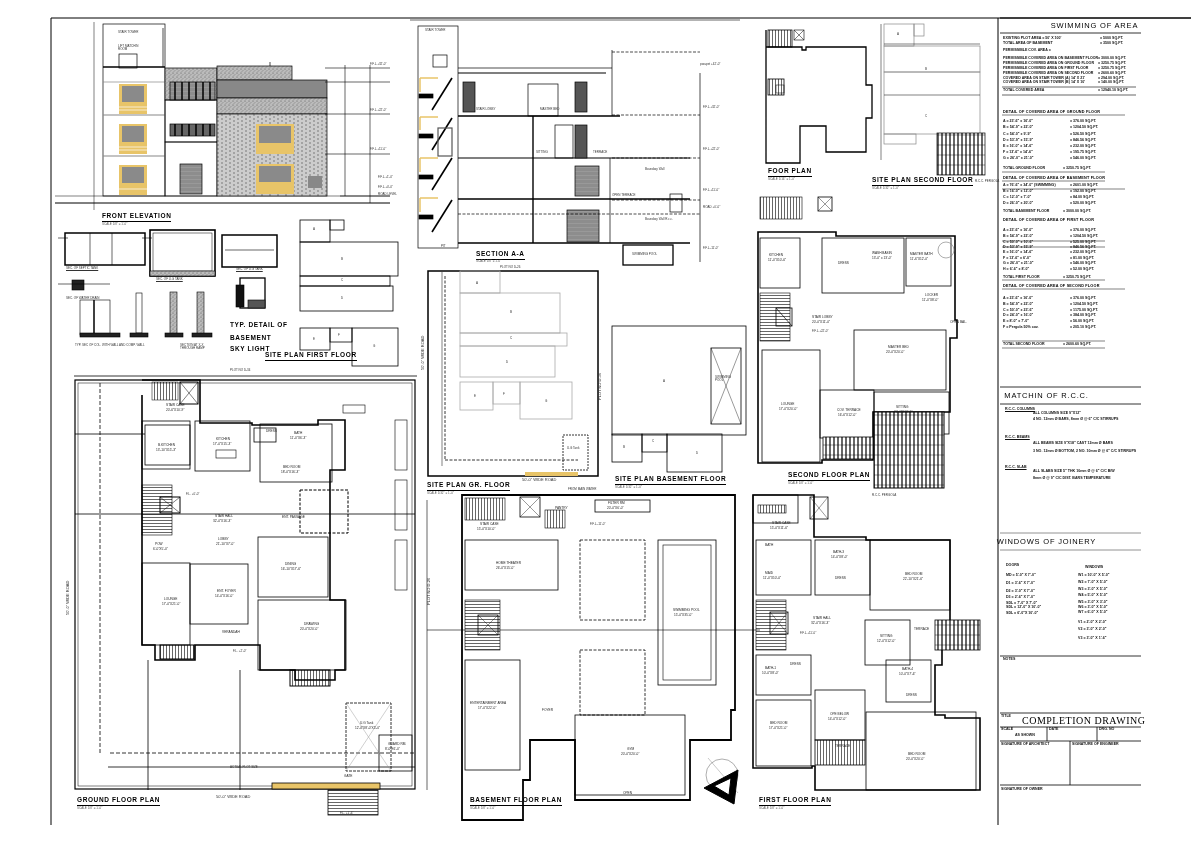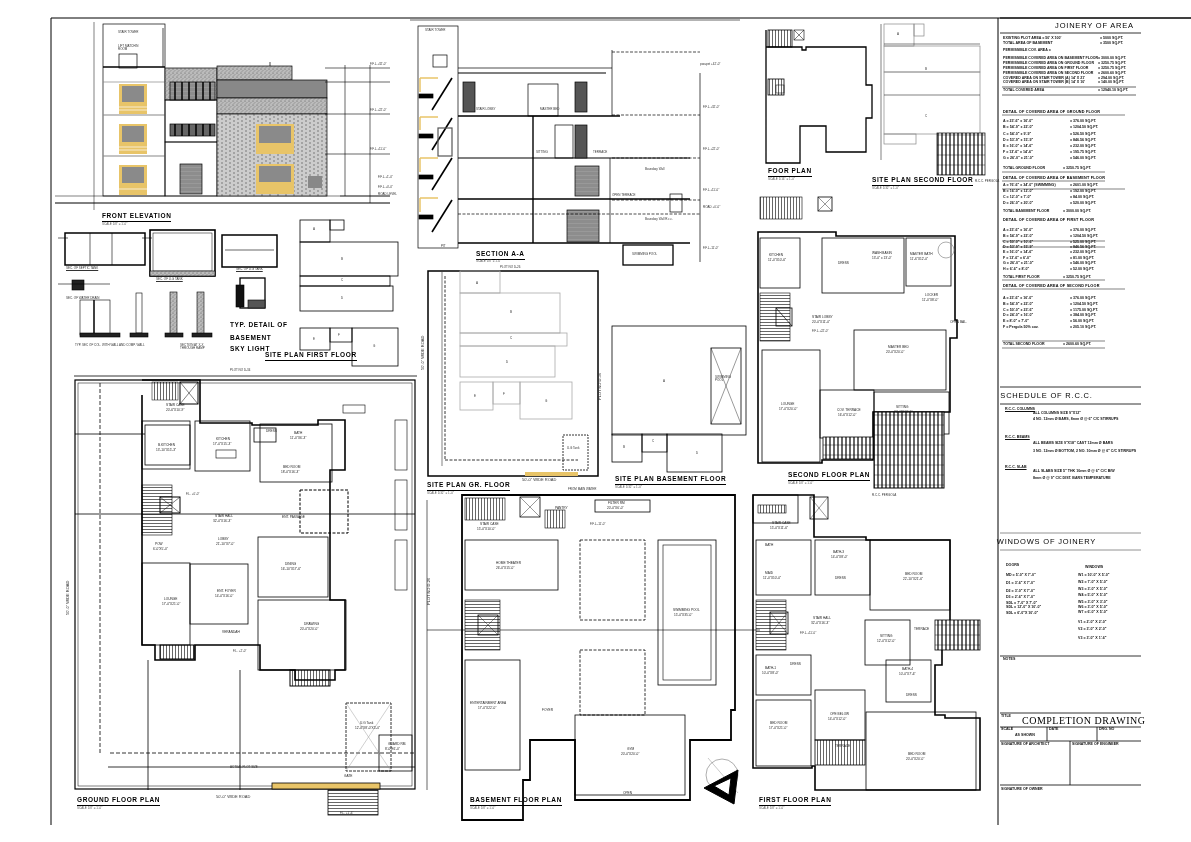--- a/index.html
+++ b/index.html
@@ -633,21 +633,21 @@
 <div class="lbl room" style="left:906px;top:694px;">DRESS</div>
 <div class="lbl room" style="left:770px;top:722px;">BED ROOM</div>
 <div class="lbl room" style="left:769px;top:727px;">17'-0"X21'-0"</div>
 <div class="lbl room" style="left:830px;top:713px;">OPE BELOW</div>
 <div class="lbl room" style="left:828px;top:718px;">14'-0"X12'-0"</div>
 <div class="lbl room" style="left:835px;top:745px;">TERRACE</div>
 <div class="lbl room" style="left:908px;top:753px;">BED ROOM</div>
 <div class="lbl room" style="left:906px;top:758px;">20'-0"X20'-0"</div>
 <div class="lbl tiny" style="left:800px;top:632px;">F.F.L.+11'-0"</div>
 
-<div class="lbl sched-title" style="left:1000px;top:22px;">JOINERY OF AREA</div>
+<div class="lbl sched-title" style="left:1000px;top:22px;">SWIMMING OF AREA</div>
 
 <div class="lbl sched-line" style="left:1003px;top:37px;">EXISTING PLOT AREA = 50' X 100'</div>
 <div class="lbl sched-line" style="left:1100px;top:37px;">= 5000 SQ.FT.</div>
 <div class="lbl sched-line" style="left:1003px;top:42px;">TOTAL AREA OF BASEMENT</div>
 <div class="lbl sched-line" style="left:1100px;top:42px;">= 3500 SQ.FT.</div>
 <div class="lbl sched-line" style="left:1003px;top:49px;">PERMISSIBLE COV. AREA =</div>
 
 <div class="lbl sched-line" style="left:1003px;top:57px;">PERMISSIBLE COVERED AREA ON BASEMENT FLOOR</div>
 <div class="lbl sched-line" style="left:1098px;top:57px;">= 3000.00 SQ.FT.</div>
 <div class="lbl sched-line" style="left:1003px;top:62px;">PERMISSIBLE COVERED AREA ON GROUND FLOOR</div>
@@ -722,21 +722,21 @@
 <div class="lbl sched-line" style="left:1070px;top:309px;">= 1175.00 SQ.FT.</div>
 <div class="lbl sched-line" style="left:1003px;top:314px;">D = 24'-0" x 16'-0"</div>
 <div class="lbl sched-line" style="left:1070px;top:314px;">= 384.00 SQ.FT.</div>
 <div class="lbl sched-line" style="left:1003px;top:320px;">E = 8'-0" x 7'-0"</div>
 <div class="lbl sched-line" style="left:1070px;top:320px;">= 56.00 SQ.FT.</div>
 <div class="lbl sched-line" style="left:1003px;top:326px;">F = Pergola 50% cov.</div>
 <div class="lbl sched-line" style="left:1070px;top:326px;">= 205.10 SQ.FT.</div>
 <div class="lbl sched-line" style="left:1003px;top:343px;">TOTAL SECOND FLOOR</div>
 <div class="lbl sched-line" style="left:1063px;top:343px;">= 2600.60 SQ.FT.</div>
 
-<div class="lbl sched-title" style="left:952px;top:392px;">SCHEDULE OF R.C.C.</div>
+<div class="lbl sched-title" style="left:952px;top:392px;">MATCHIN OF R.C.C.</div>
 <div class="lbl sched-line" style="left:1005px;top:408px;text-decoration:underline;">R.C.C. COLUMNS</div>
 <div class="lbl sched-line" style="left:1033px;top:412px;">ALL COLUMNS SIZE 9"X12"</div>
 <div class="lbl sched-line" style="left:1033px;top:418px;">4 NO. 12mm Ø BARS, 8mm Ø @ 6" C/C STIRRUPS</div>
 <div class="lbl sched-line" style="left:1005px;top:436px;text-decoration:underline;">R.C.C. BEAMS</div>
 <div class="lbl sched-line" style="left:1033px;top:442px;">ALL BEAMS SIZE 9"X18" CAST 12mm Ø BARS</div>
 <div class="lbl sched-line" style="left:1033px;top:450px;">3 NO. 12mm Ø BOTTOM, 2 NO. 10mm Ø @ 6" C/C STIRRUPS</div>
 <div class="lbl sched-line" style="left:1005px;top:466px;text-decoration:underline;">R.C.C. SLAB</div>
 <div class="lbl sched-line" style="left:1033px;top:470px;">ALL SLABS SIZE 5" THK 10mm Ø @ 6" C/C B/W</div>
 <div class="lbl sched-line" style="left:1033px;top:477px;">8mm Ø @ 9" C/C DIST. BARS TEMPERATURE</div>
 

